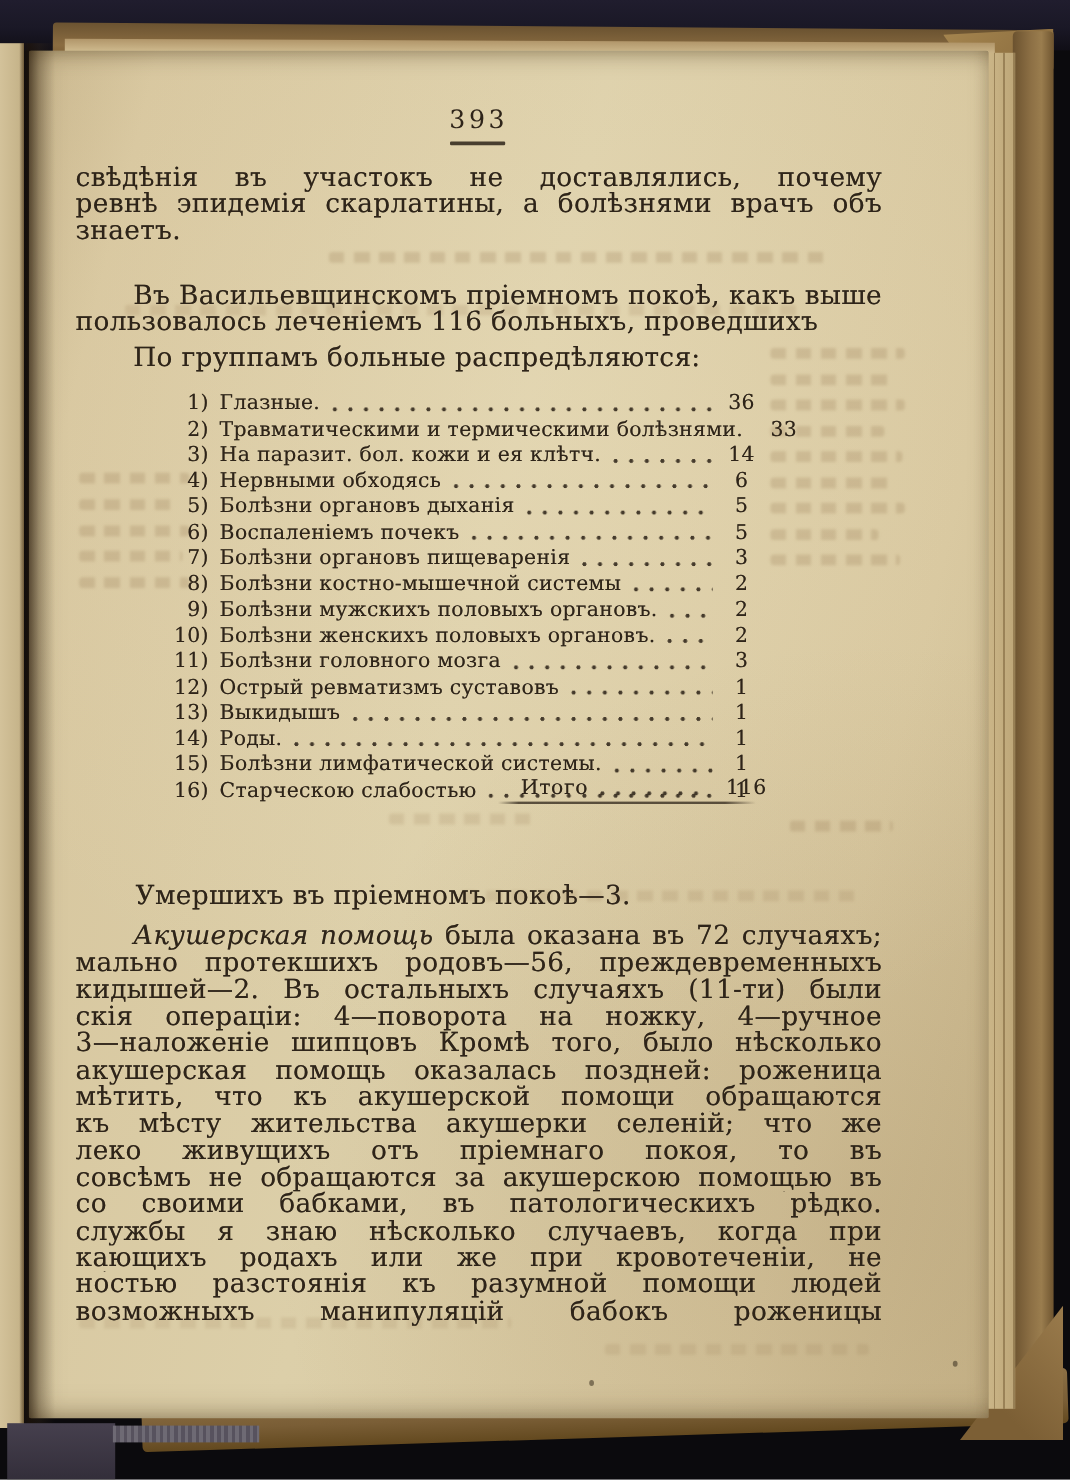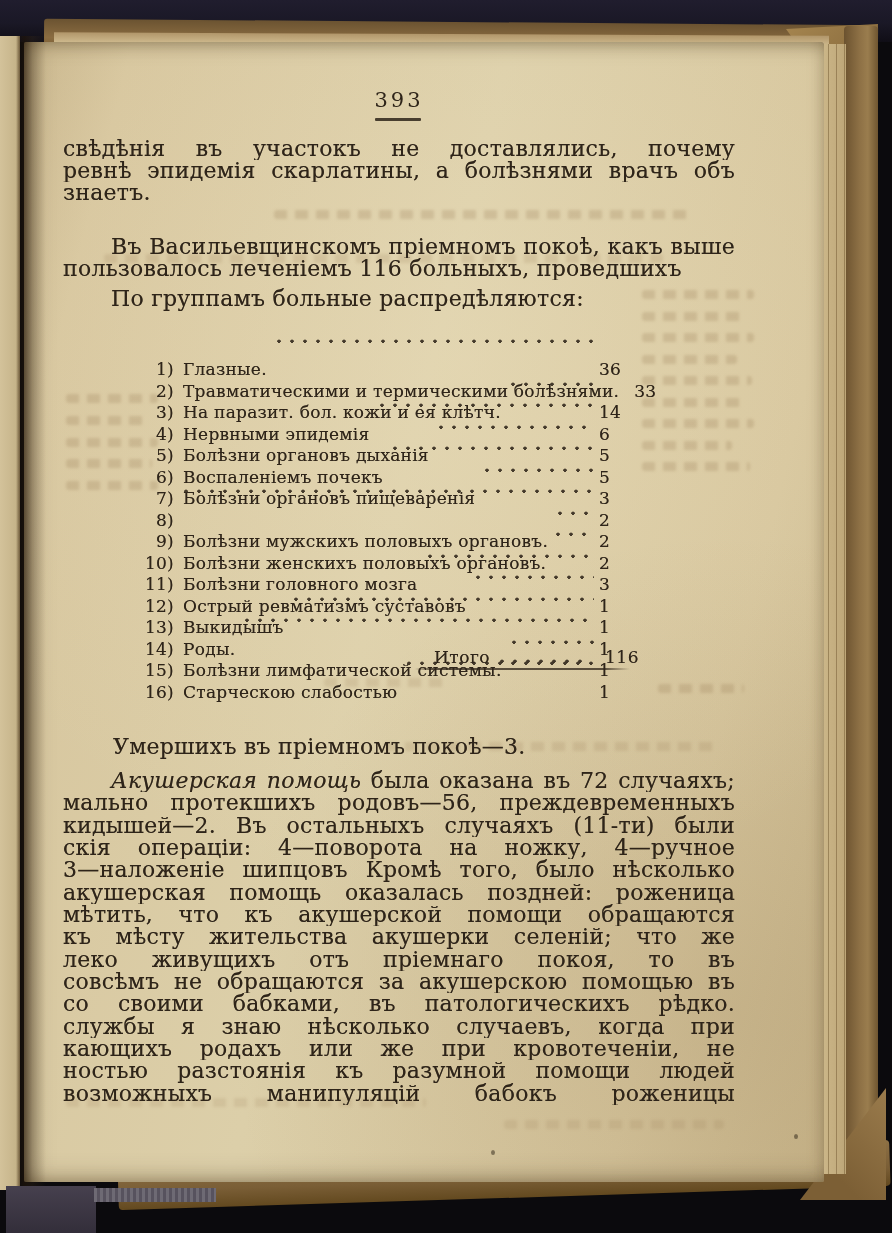--- a/index.html
+++ b/index.html
@@ -72,21 +72,21 @@
 
   
   .case-list{left:116px;top:284px;width:497px;font-size:17px;letter-spacing:.25px;
     text-shadow:0 0 .4px rgba(46,36,25,.55);}
   .lrow{display:flex;align-items:baseline;height:21.5px;line-height:21.5px;}
   .lrow .num{flex:0 0 34px;text-align:right;}
   .lrow .label{margin-left:9px;white-space:nowrap;}
   .leader{flex:1 1 auto;align-self:flex-end;height:7px;margin:0 5px 3px 10px;
     background-image:radial-gradient(circle at 2px 3.2px,rgba(52,42,30,.9) 1.5px,rgba(52,42,30,0) 1.9px);
     background-size:13px 7px;background-repeat:repeat-x;min-width:0;}
-  .lrow .val{flex:0 0 38px;text-align:left;margin-top:33px;}
+  .lrow .val{flex:0 0 38px;text-align:center;}
 
   .totals-rule{left:391px;top:626px;width:215px;height:1.6px;
     background:linear-gradient(90deg,rgba(46,36,25,0) 0%,rgba(46,36,25,.75) 8%,rgba(46,36,25,.75) 88%,rgba(46,36,25,0) 100%);}
   .totals-row{left:410px;top:604px;width:205px;display:flex;align-items:baseline;
     height:22px;line-height:22px;font-size:17px;letter-spacing:.5px;
     text-shadow:0 0 .4px rgba(46,36,25,.55);}
   .totals-row .val{flex:0 0 44px;text-align:right;}
 
   
   .ghost{position:absolute;height:9px;border-radius:3px;filter:blur(1.4px);opacity:.55;
@@ -165,21 +165,21 @@
           <span class="val">33</span>
         </div>
         <div class="lrow">
           <span class="num">3)</span>
           <span class="label">На паразит. бол. кожи и ея клѣтч.</span>
           <span class="leader"></span>
           <span class="val">14</span>
         </div>
         <div class="lrow">
           <span class="num">4)</span>
-          <span class="label">Нервными эпидемія</span>
+          <span class="label">Нервными обходясь</span>
           <span class="leader"></span>
           <span class="val">6</span>
         </div>
         <div class="lrow">
           <span class="num">5)</span>
           <span class="label">Болѣзни органовъ дыханія</span>
           <span class="leader"></span>
           <span class="val">5</span>
         </div>
         <div class="lrow">
@@ -189,20 +189,21 @@
           <span class="val">5</span>
         </div>
         <div class="lrow">
           <span class="num">7)</span>
           <span class="label">Болѣзни органовъ пищеваренія</span>
           <span class="leader"></span>
           <span class="val">3</span>
         </div>
         <div class="lrow">
           <span class="num">8)</span>
+          <span class="label">Болѣзни костно-мышечной системы</span>
           <span class="leader"></span>
           <span class="val">2</span>
         </div>
         <div class="lrow">
           <span class="num">9)</span>
           <span class="label">Болѣзни мужскихъ половыхъ органовъ.</span>
           <span class="leader"></span>
           <span class="val">2</span>
         </div>
         <div class="lrow">

